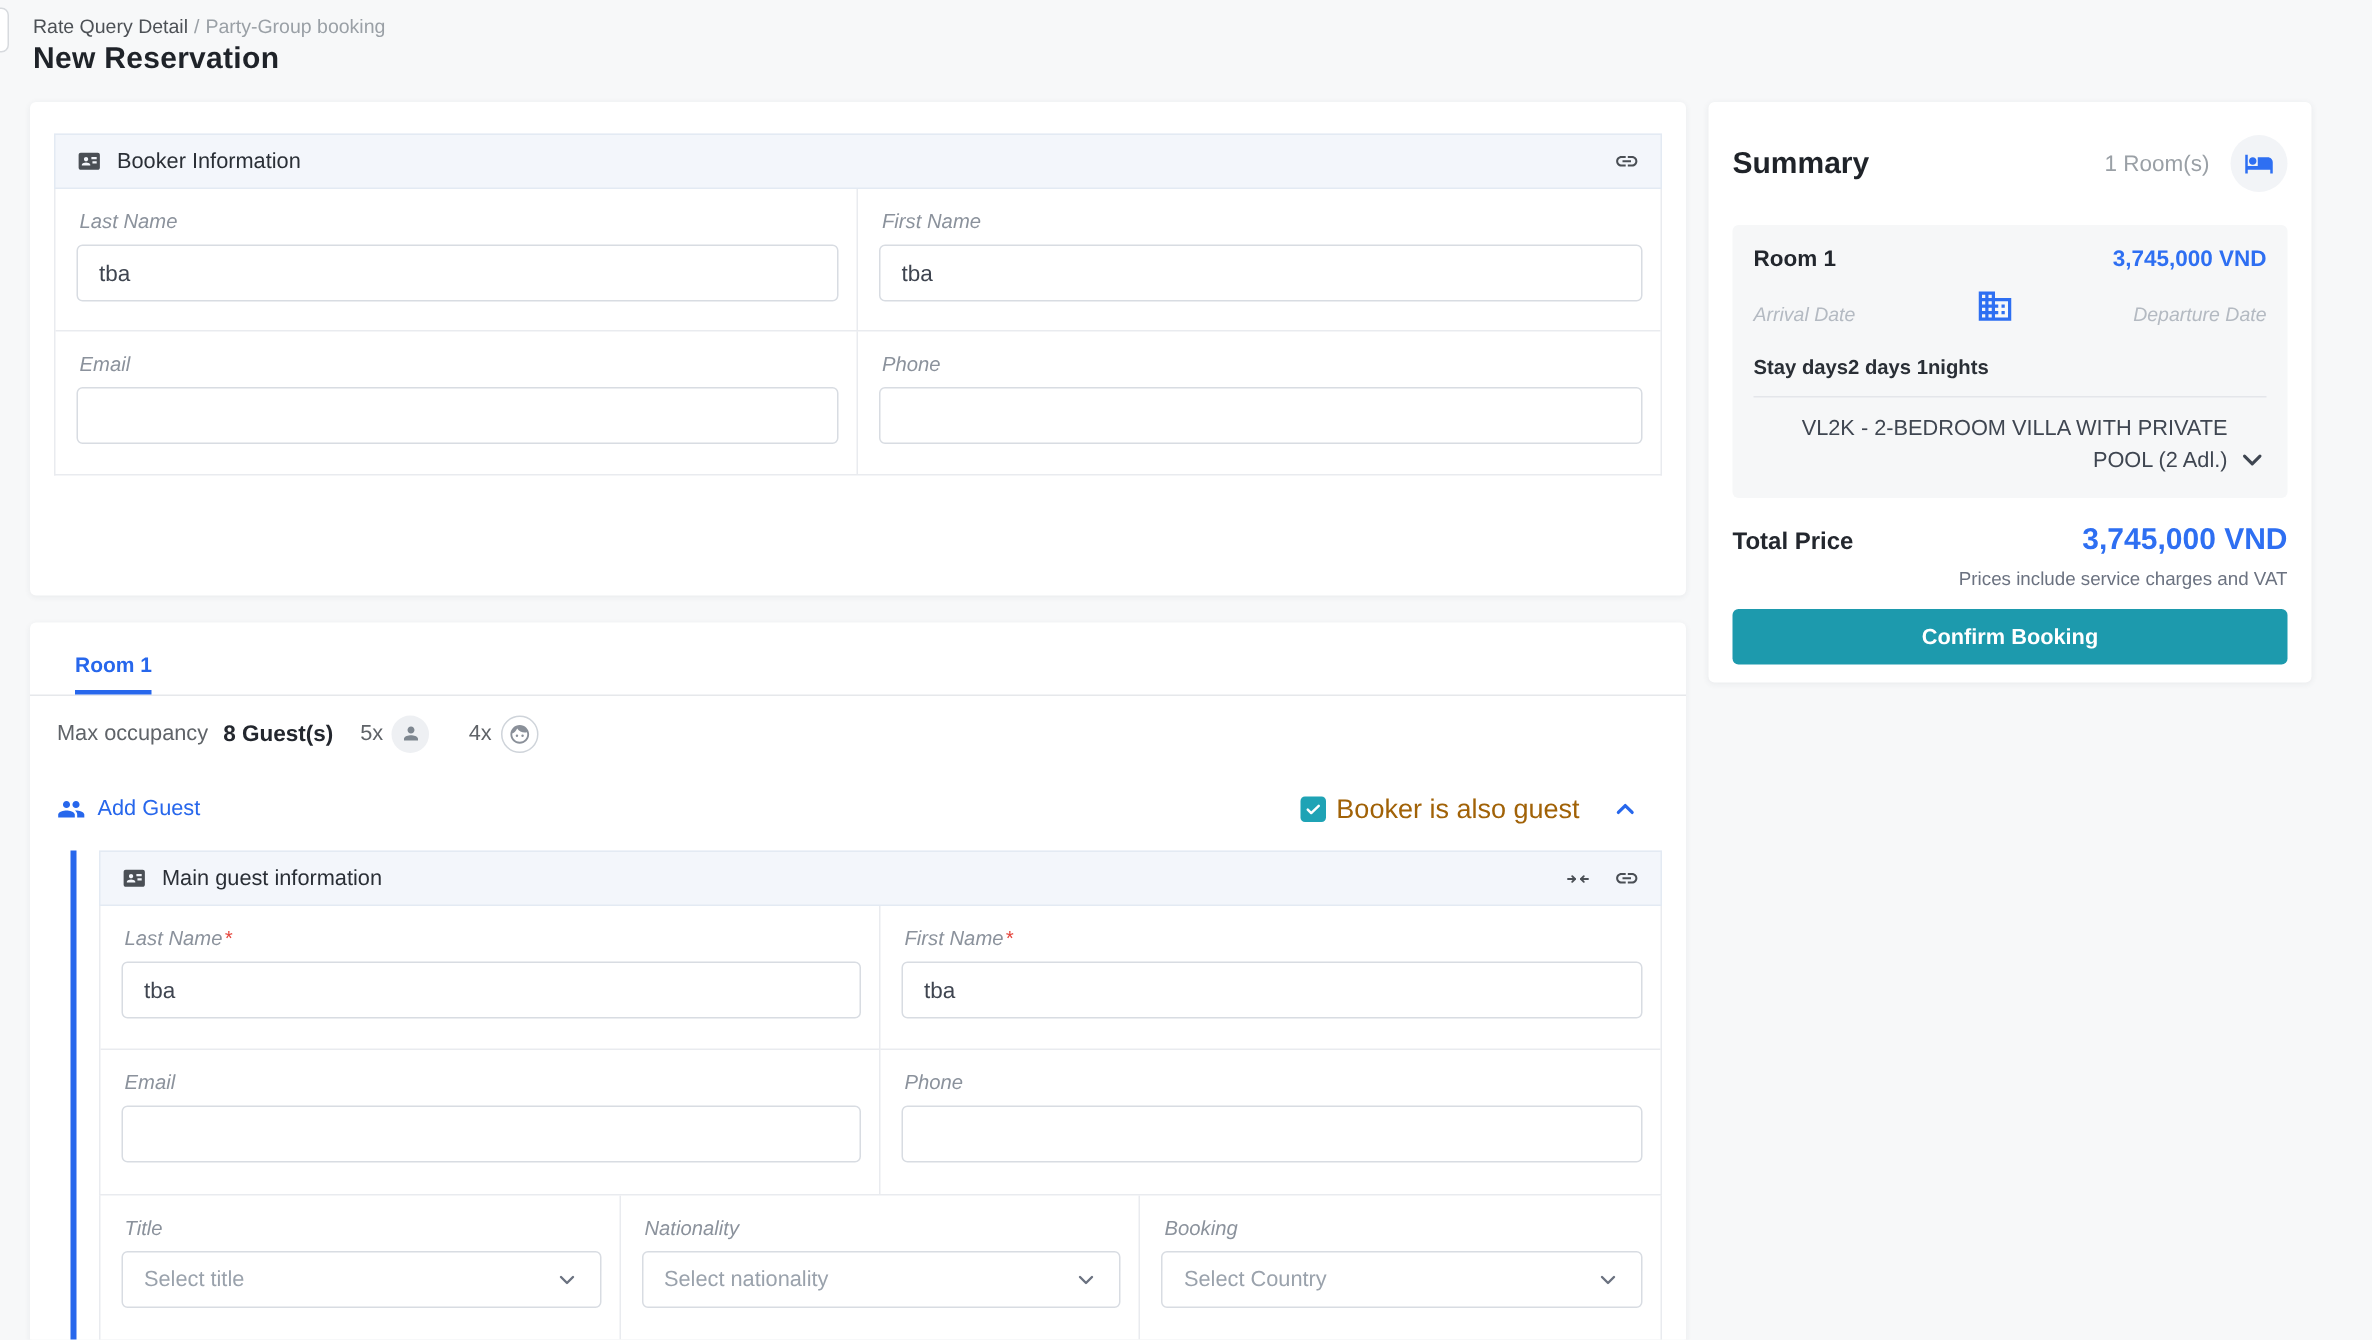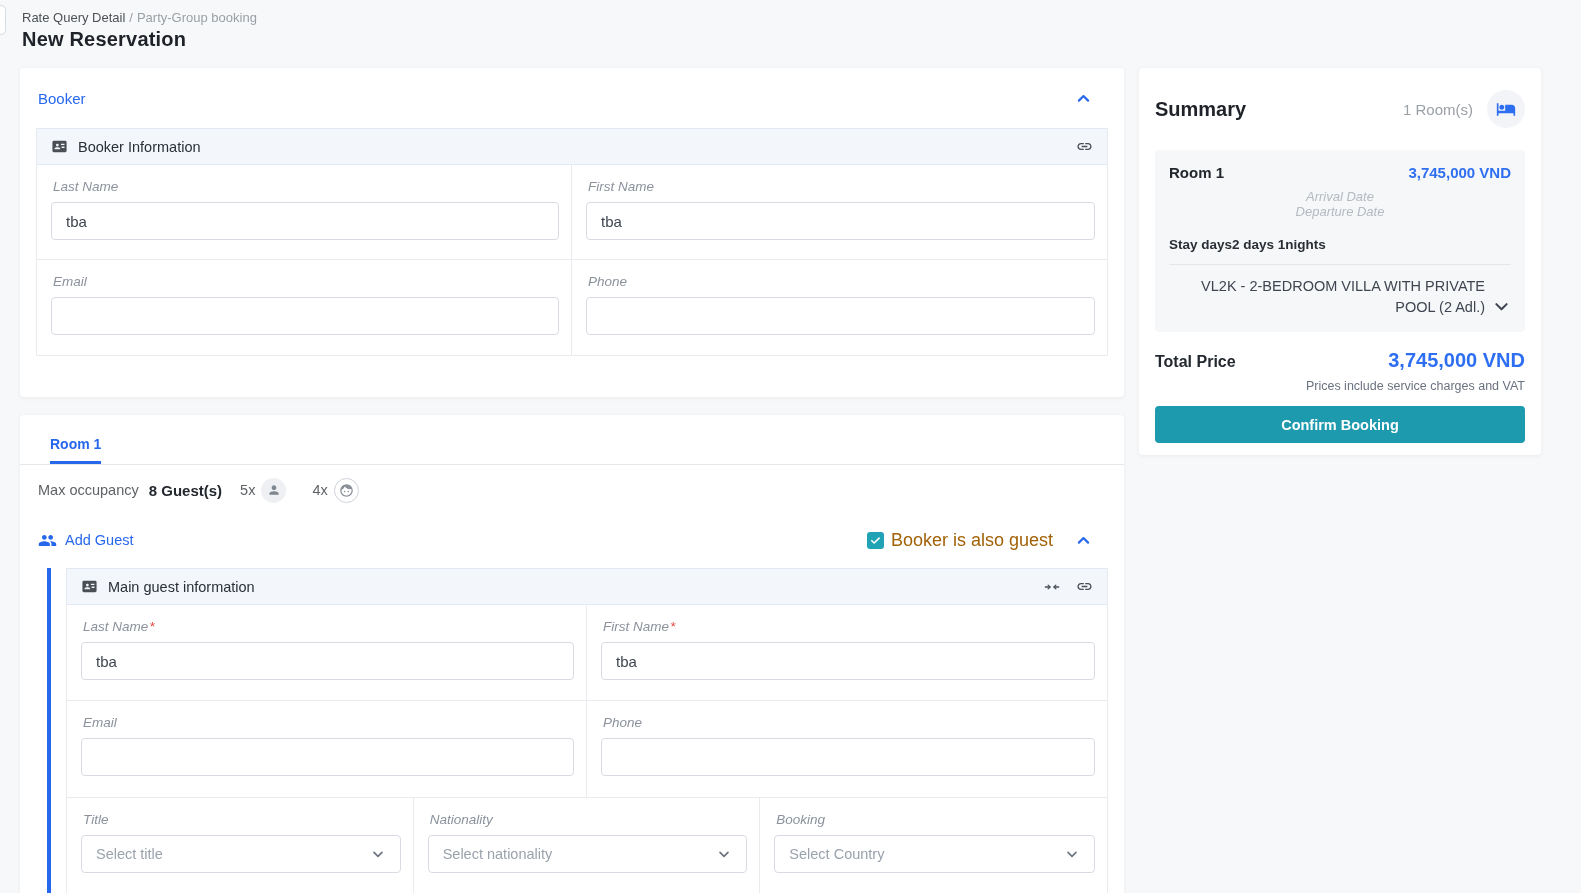--- a/index.html
+++ b/index.html
@@ -66,21 +66,21 @@
   
   .summary-head { display:flex; align-items:center; padding-top:22px; }
   .summary-title { font-size:20px; font-weight:700; color:#1f2329; }
   .rooms-count { margin-left:auto; font-size:15px; color:#9aa0a6; }
   .bed-circle { width:38px; height:38px; border-radius:50%; background:#f2f4f7; display:flex; align-items:center; justify-content:center; margin-left:14px; }
 
   .room-box { margin-top:22px; background:#f6f7f8; border-radius:4px; padding:14px 14px 0; }
   .rb-row1 { display:flex; justify-content:space-between; align-items:center; }
   .rb-name { font-size:15px; font-weight:700; color:#23272e; }
   .rb-price { font-size:15px; font-weight:700; color:#2e6ff2; }
-  .rb-row2 { display:flex; justify-content:space-between; align-items:center; margin-top:8px; height:28px;flex-direction:column; }
+  .rb-row2 { display:flex; justify-content:space-between; align-items:flex-end; margin-top:8px; height:28px; }
   .rb-datelabel { font-size:13px; font-style:italic; color:#b4bac2; }
   .rb-row3 { display:flex; justify-content:space-between; margin-top:4px; font-size:15px; font-weight:600; color:#2a2f36; }
   .rb-row4 { display:flex; justify-content:flex-start; margin-top:20px; font-size:13.5px; font-weight:700; color:#2a2f36; }
   .villa-block { margin-top:12px; border-top:1px solid #e4e6ea; padding:11px 26px 14px 0; position:relative;text-align:right; }
   .villa-name { font-size:14.5px; color:#3f4651; line-height:1.45; }
   .villa-block .chev-btn { position:absolute; right:0; bottom:16px; }
 
   .total-row { display:flex; justify-content:space-between; align-items:flex-start; margin-top:17px; }
   .total-label { font-size:16px; font-weight:700; color:#23272e; padding-top:4px; }
   .total-value { font-size:20px; font-weight:700; color:#2e6ff2; }
@@ -91,28 +91,20 @@
 <body>
 
 <div class="edge-sliver"></div>
 
 <div class="breadcrumb">
   <span class="bc-parent">Rate Query Detail</span><span class="bc-sep">/</span><span class="bc-current">Party-Group booking</span>
 </div>
 <h1 class="page-title">New Reservation</h1>
 
 <section class="card booker-card">
-  <div class="section-head">
-    <span class="section-title">Booker</span>
-    <span class="chev-btn">
-      <svg width="17" height="17" viewBox="0 0 24 24">
-          <path d="M5.5 15l6.5-6.5L18.5 15" fill="none" stroke="#2767ec" stroke-width="3" stroke-linecap="round" stroke-linejoin="round"></path>
-        </svg>
-    </span>
-  </div>
   <div class="panel">
     <div class="panel-head">
       <svg width="17" height="17" viewBox="0 0 24 24">
           <path fill="#4a4f55" d="M20 4H4c-1.1 0-2 .9-2 2v12c0 1.1.9 2 2 2h16c1.1 0 2-.9 2-2V6c0-1.1-.9-2-2-2zM9 8c1.1 0 2 .9 2 2s-.9 2-2 2-2-.9-2-2 .9-2 2-2zm4 8H5v-.8c0-1.3 2.7-2 4-2s4 .7 4 2v.8zm6-2h-4v-2h4v2zm0-4h-5V8h5v2z"></path>
         </svg>
       <span class="panel-title">Booker Information</span>
       <span class="panel-actions">
         <span class="chev-btn">
           <svg width="17" height="17" viewBox="0 0 24 24">
               <path fill="#4a4f55" d="M3.9 12c0-1.7 1.4-3.1 3.1-3.1h4V7H7c-2.8 0-5 2.2-5 5s2.2 5 5 5h4v-1.9H7c-1.7 0-3.1-1.4-3.1-3.1zM8 13h8v-2H8v2zm9-6h-4v1.9h4c1.7 0 3.1 1.4 3.1 3.1s-1.4 3.1-3.1 3.1h-4V17h4c2.8 0 5-2.2 5-5s-2.2-5-5-5z"></path>

